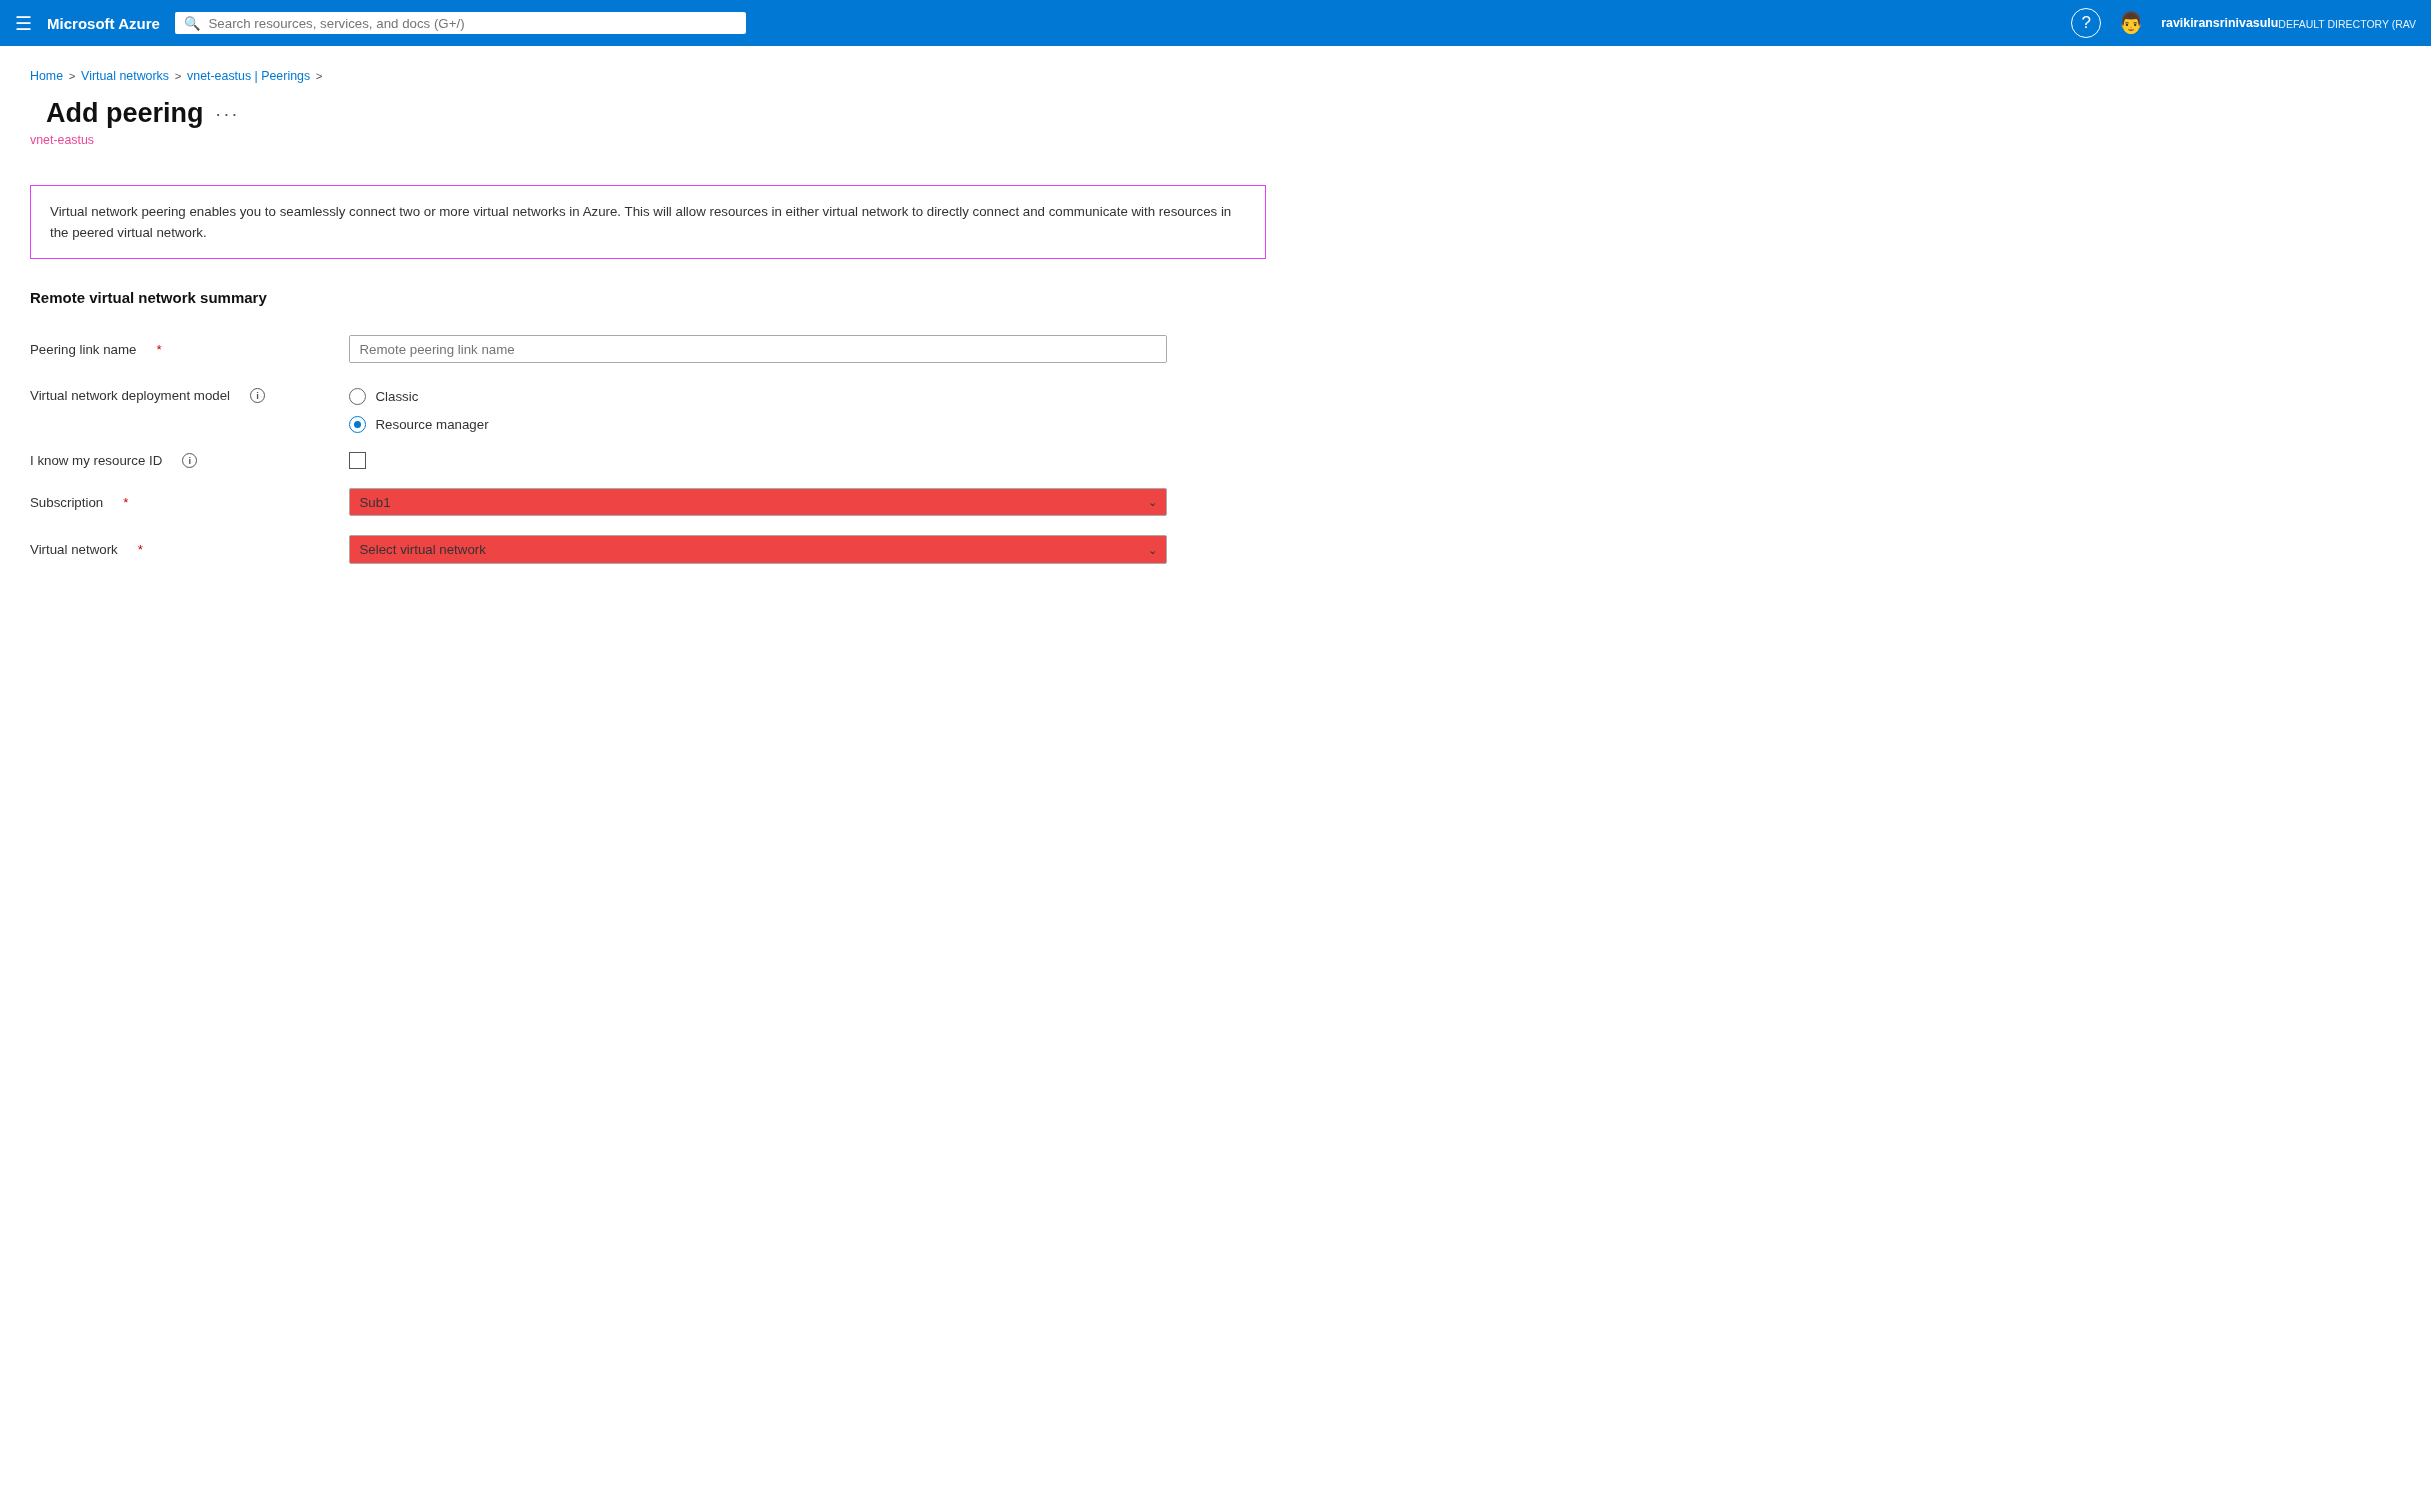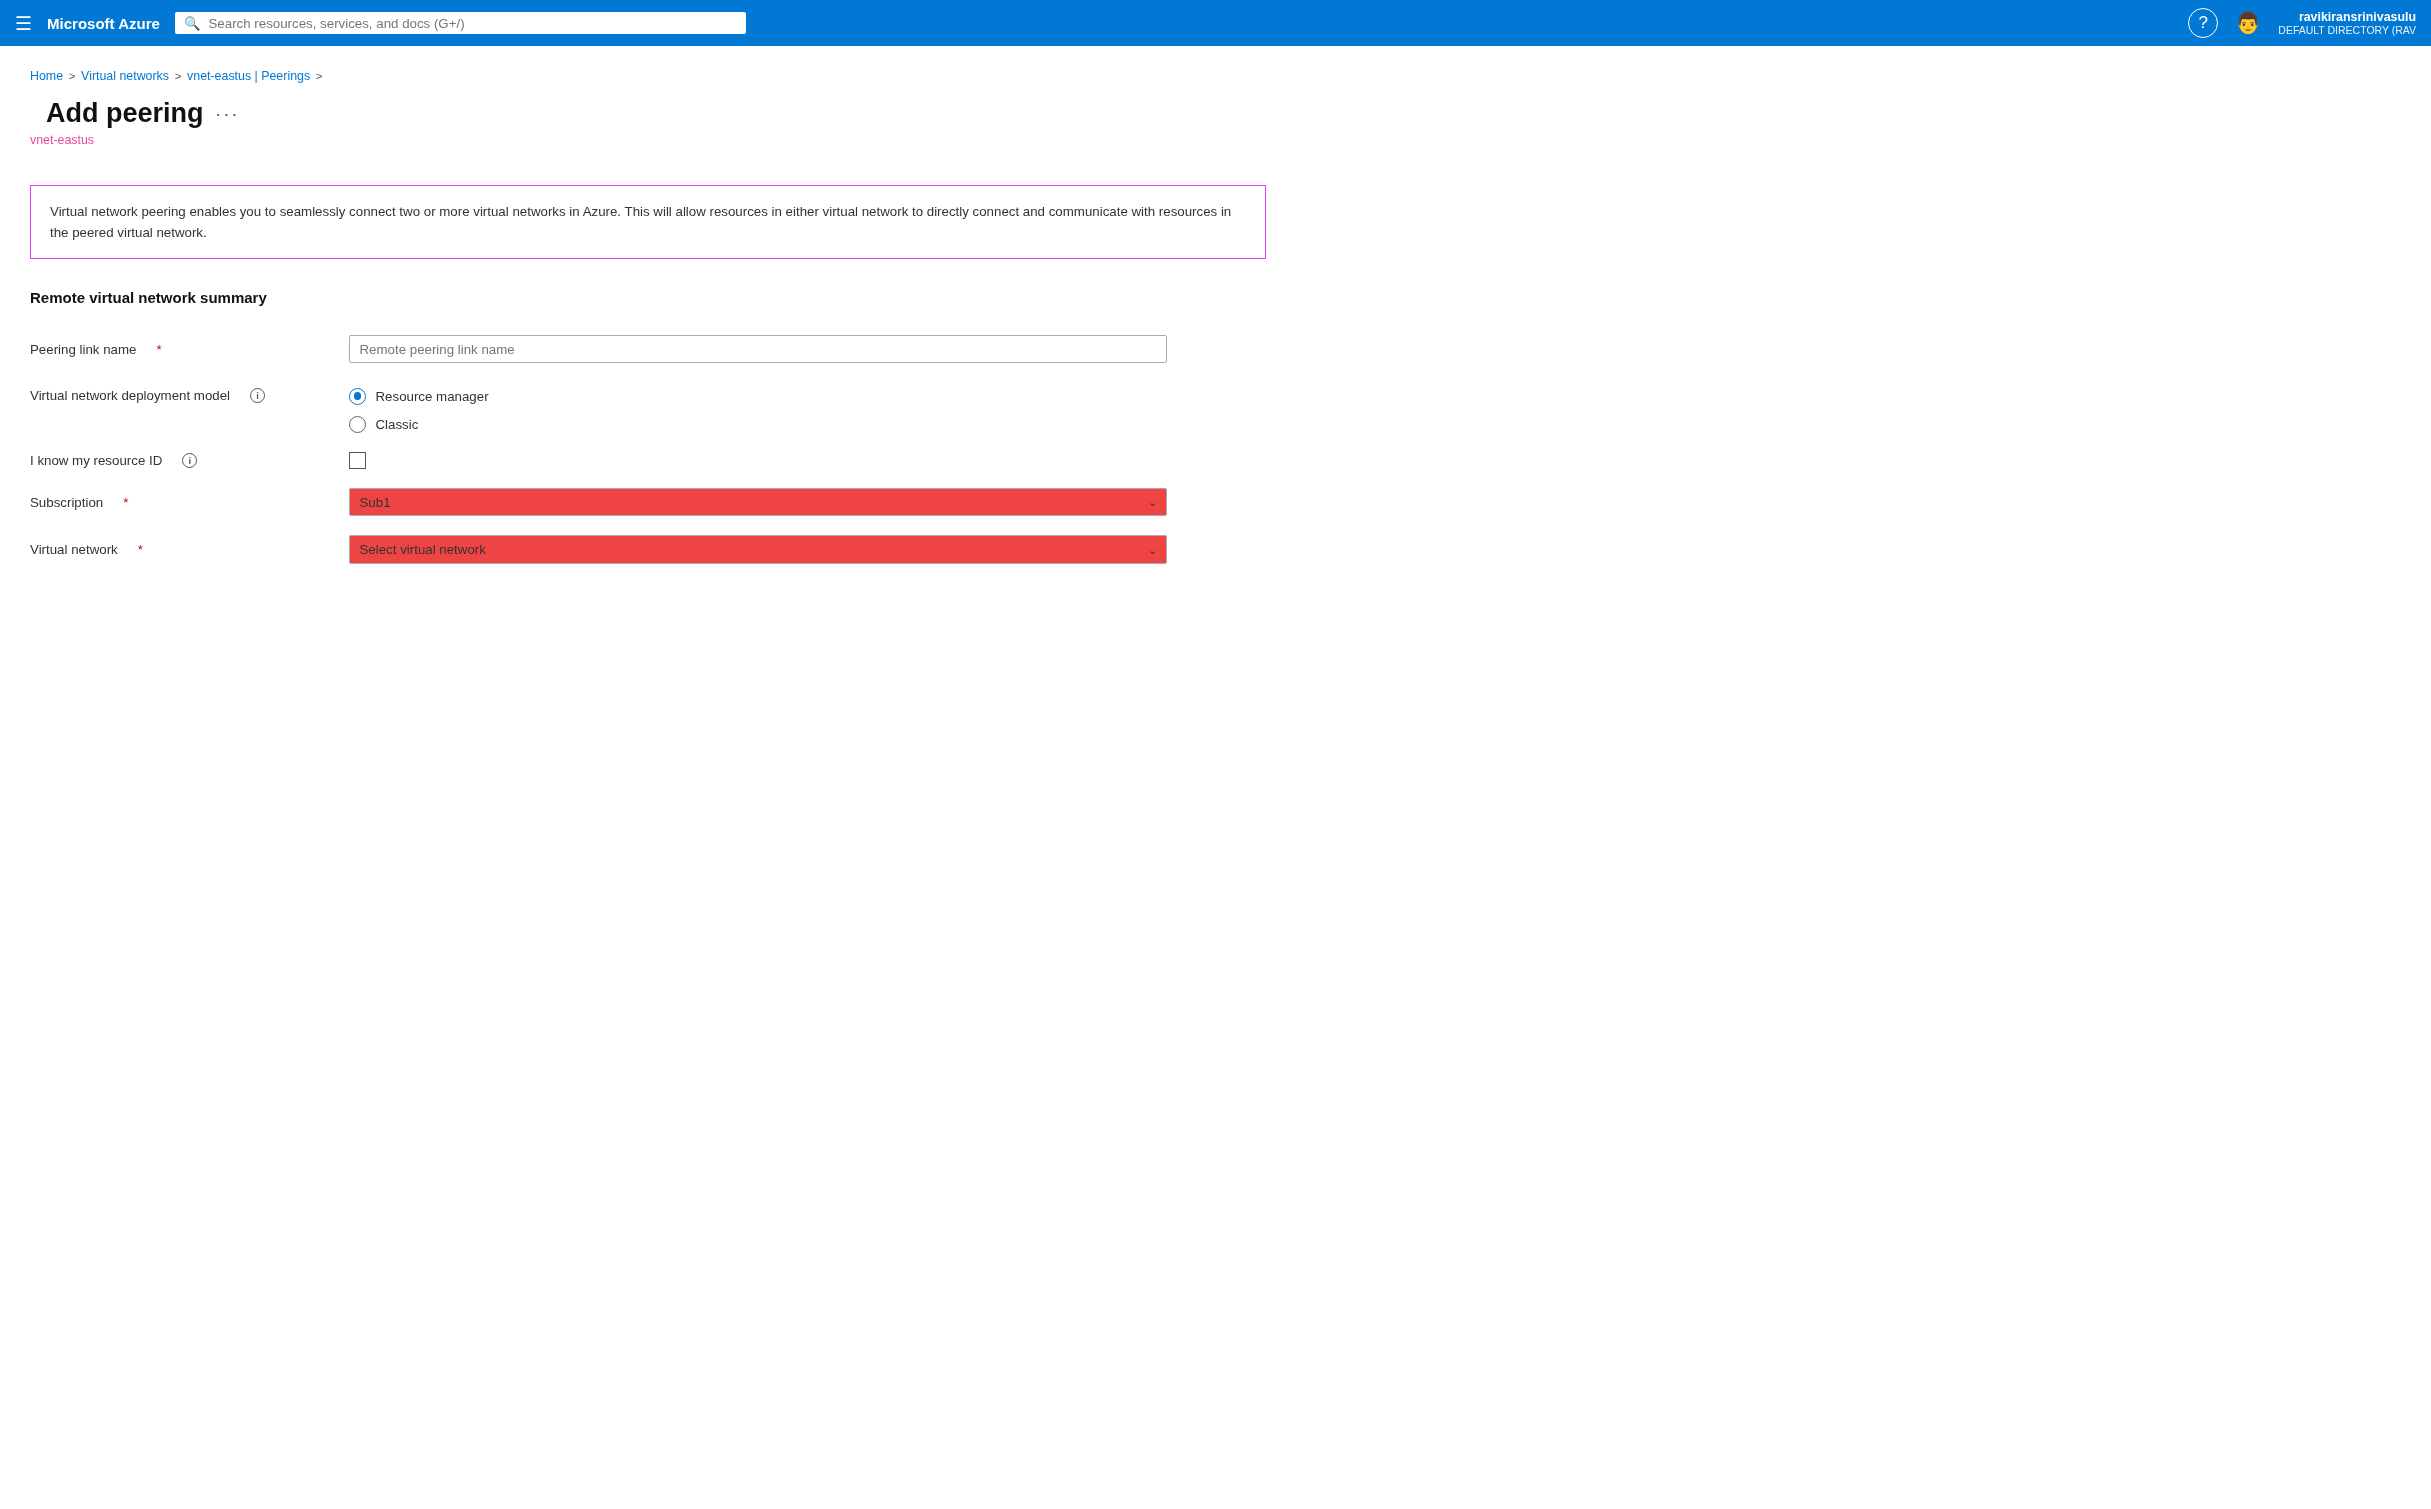--- a/index.html
+++ b/index.html
@@ -61,21 +61,21 @@
       display: flex;
       align-items: center;
       justify-content: center;
       width: 30px;
       height: 30px;
       border-radius: 50%;
       border: 1.4px solid #fff;
     }
     .topbar-user {
       display: flex;
-      flex-direction: column;
+      flex-direction: row;
       align-items: flex-end;
       font-size: 11.4px;
     }
     .topbar-user-name { font-weight: 600; font-size: 12.4px; }
     .topbar-user-dir { font-size: 10.5px; opacity: 0.9; }
 
     
     .main-content {
       padding: 23px 30px;
       max-width: 1332px;
@@ -312,26 +312,26 @@
       </div>
     </div>
 
     <div class="form-row" style="align-items:flex-start; padding-top:15px;">
       <div class="form-label">
         <span>Virtual network deployment model</span>
         <span class="info-icon">i</span>
       </div>
       <div class="radio-group">
         <div class="radio-option">
+          <div class="radio-circle unselected"></div>
+          <span class="radio-label">Classic</span>
+        </div>
+        <div class="radio-option">
           <div class="radio-circle selected"></div>
           <span class="radio-label">Resource manager</span>
-        </div>
-        <div class="radio-option">
-          <div class="radio-circle unselected"></div>
-          <span class="radio-label">Classic</span>
         </div>
       </div>
     </div>
 
     <div class="form-row">
       <div class="form-label">
         <span>I know my resource ID</span>
         <span class="info-icon">i</span>
       </div>
       <div class="form-control-wrapper">

